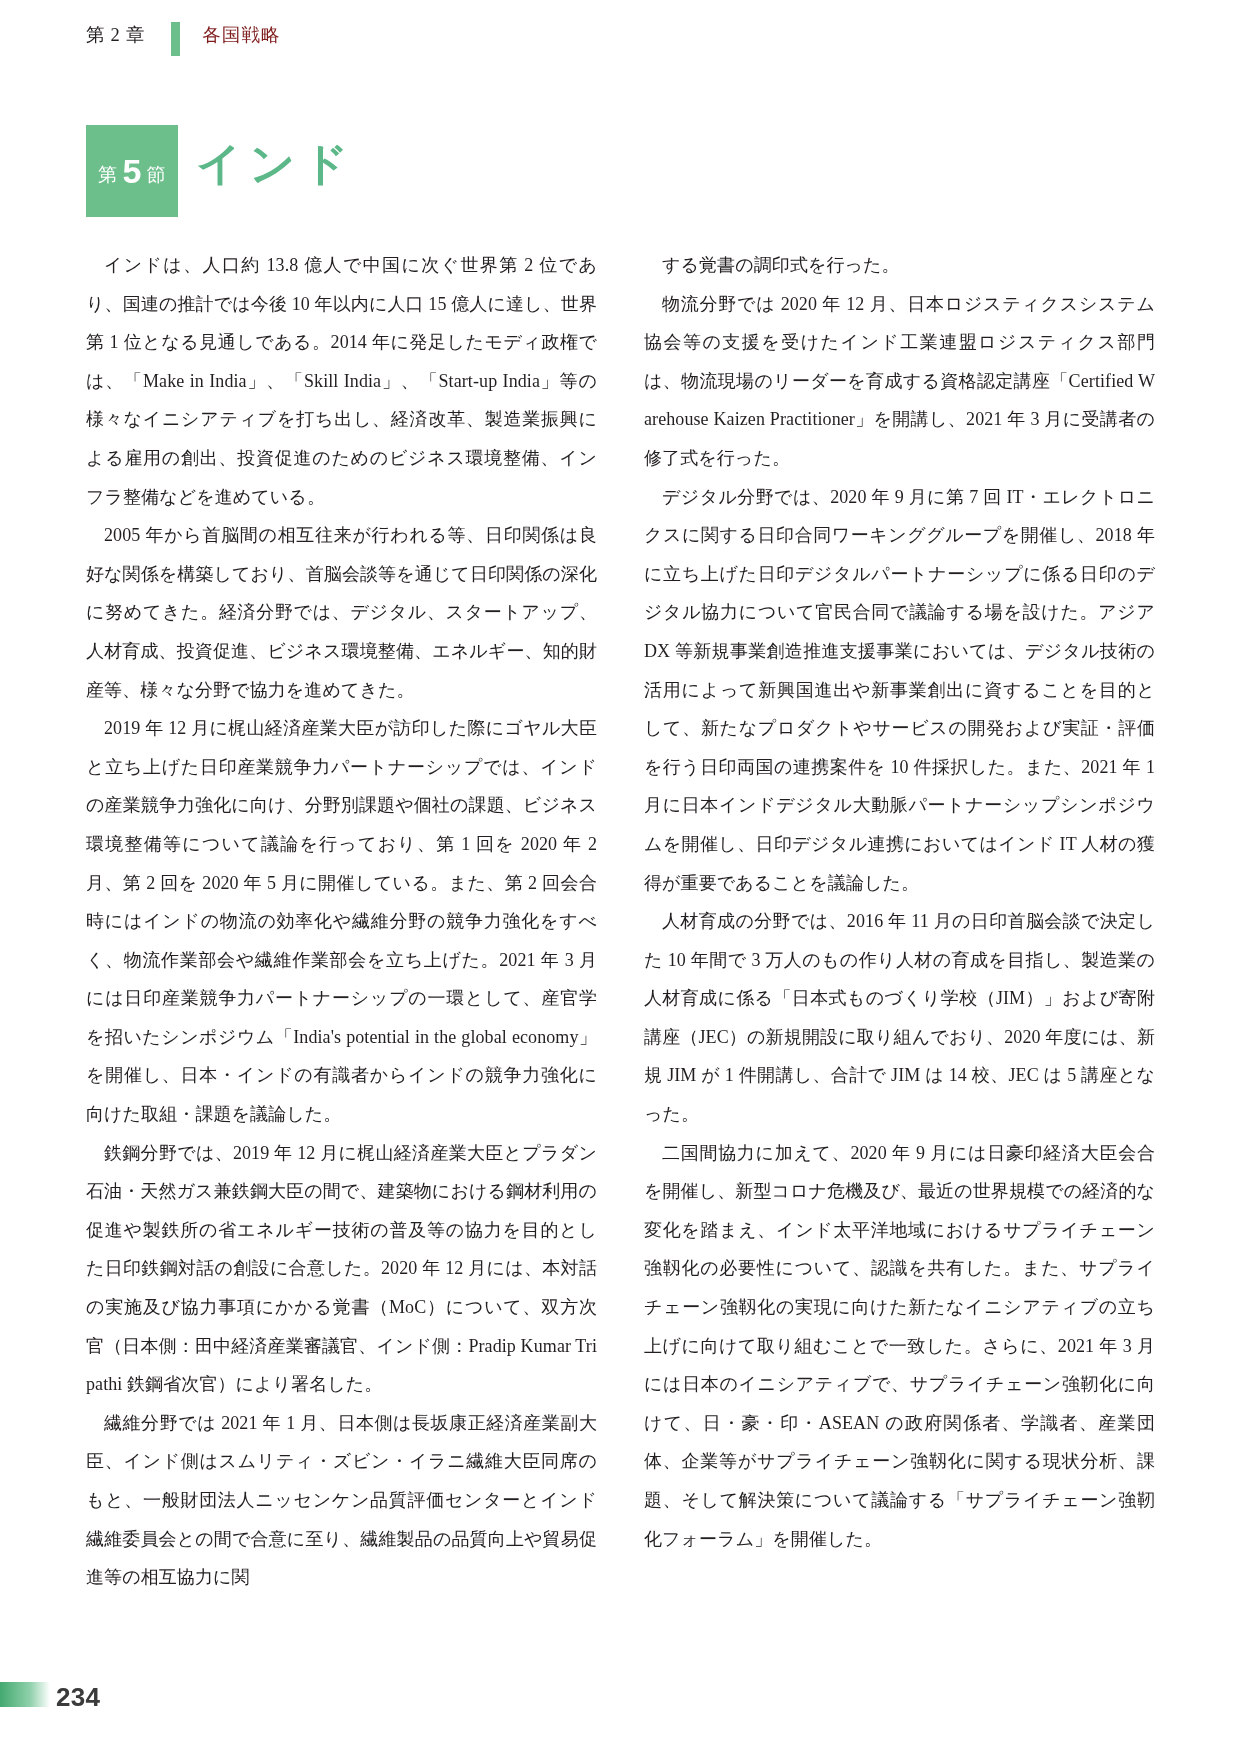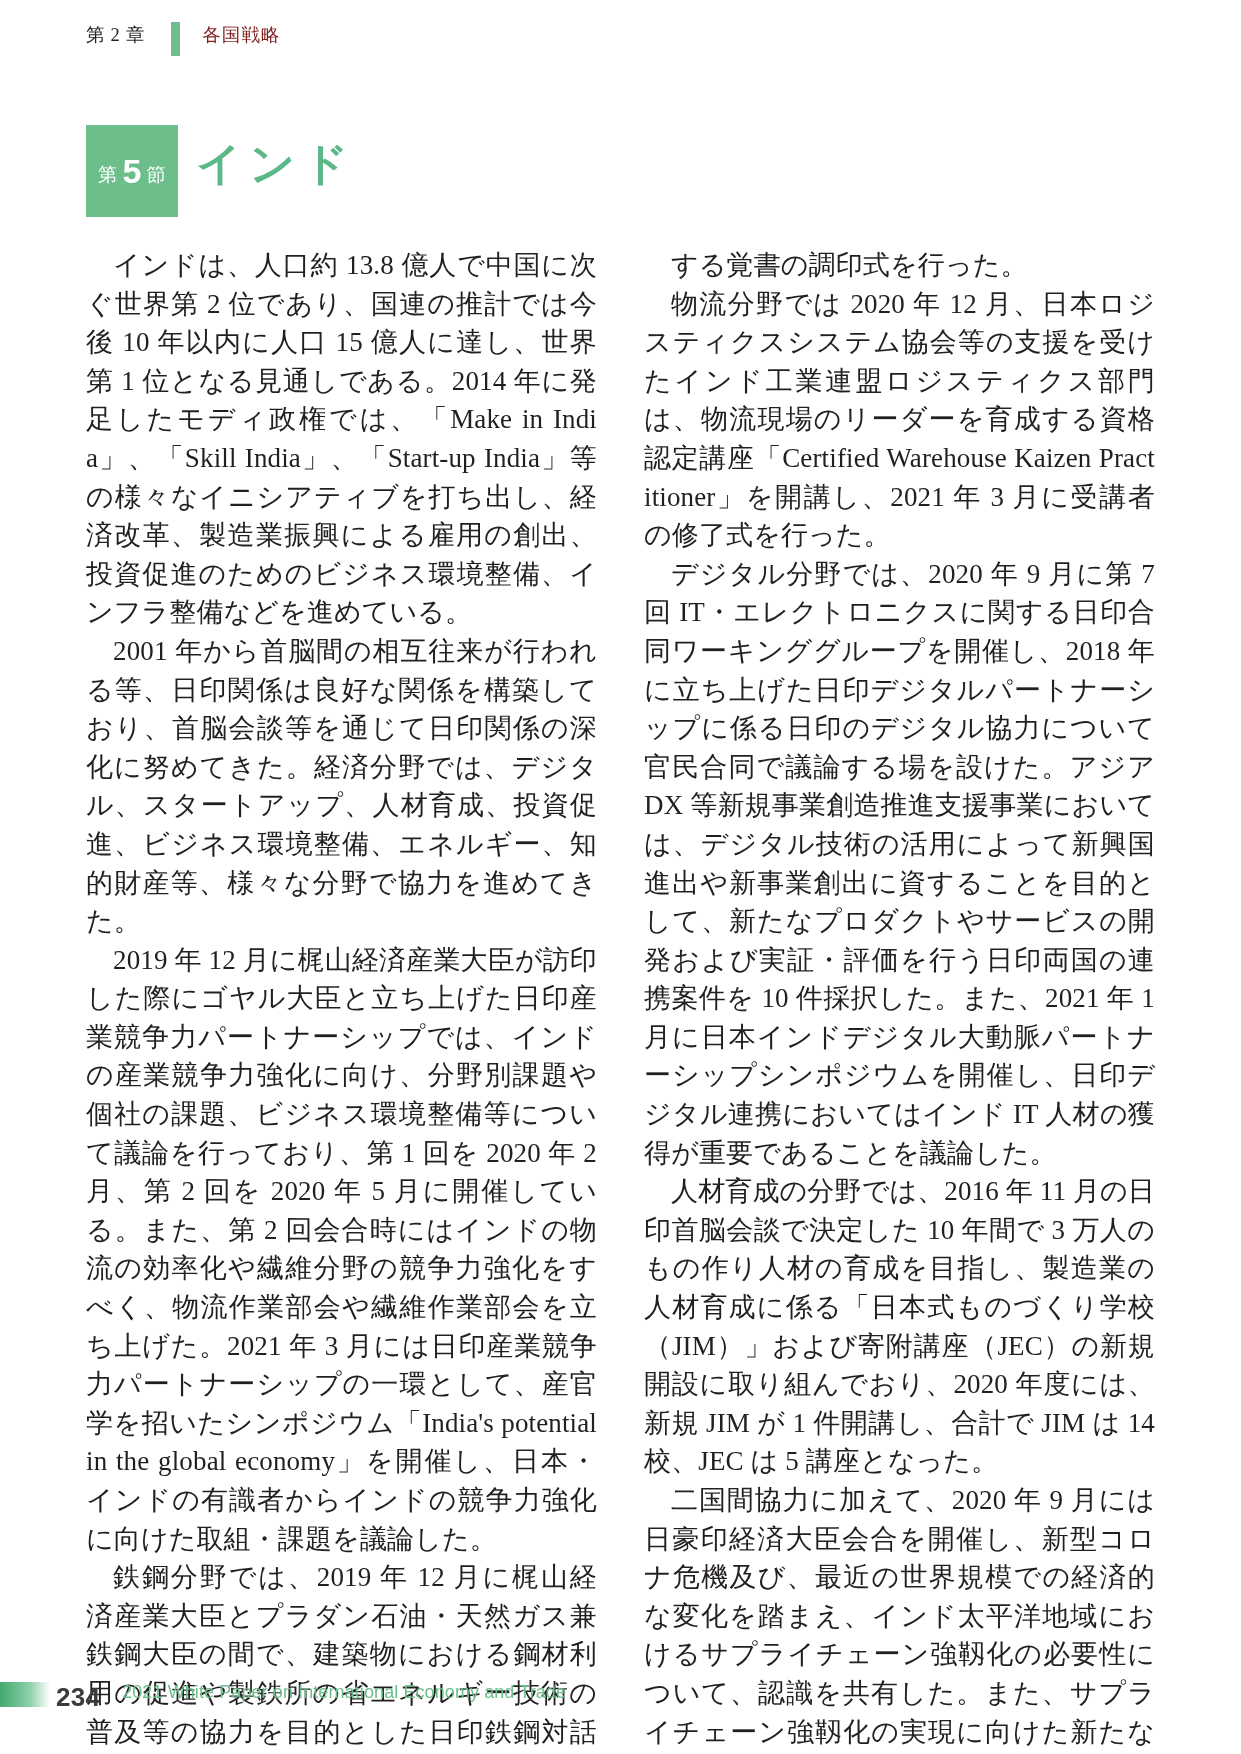--- a/index.html
+++ b/index.html
@@ -91,21 +91,21 @@
     left: 86px;
     width: 1069px;
     display: flex;
     gap: 47px;
   }
   .col {
     width: 511px;
   }
   .col p {
     margin: 0;
-    font-size: 27px;
+    font-size: 18px;
     line-height: 38.6px;
     letter-spacing: 0.005em;
     text-align: justify;
     text-justify: inter-character;
     text-indent: 1em;
     word-break: break-all;
     overflow-wrap: break-word;
     hyphens: none;
   }
 
@@ -153,31 +153,30 @@
     <span class="b-pre">第</span>
     <span class="b-num">5</span>
     <span class="b-post">節</span>
   </div>
   <h1 class="section-title">インド</h1>
 </div>
 
 <div class="body-area">
   <div class="col">
     <p>インドは、人口約 13.8 億人で中国に次ぐ世界第 2 位であり、国連の推計では今後 10 年以内に人口 15 億人に達し、世界第 1 位となる見通しである。2014 年に発足したモディ政権では、「Make in India」、「Skill India」、「Start-up India」等の様々なイニシアティブを打ち出し、経済改革、製造業振興による雇用の創出、投資促進のためのビジネス環境整備、インフラ整備などを進めている。</p>
-    <p>2001 年から首脳間の相互往来が行われる等、日印関係は良好な関係を構築しており、首脳会談等を通じて日印関係の深化に努めてきた。経済分野では、デジタル、スタートアップ、人材育成、投資促進、ビジネス環境整備、エネルギー、知的財産等、様々な分野で協力を進めてきた。</p>
+    <p>2005 年から首脳間の相互往来が行われる等、日印関係は良好な関係を構築しており、首脳会談等を通じて日印関係の深化に努めてきた。経済分野では、デジタル、スタートアップ、人材育成、投資促進、ビジネス環境整備、エネルギー、知的財産等、様々な分野で協力を進めてきた。</p>
     <p>2019 年 12 月に梶山経済産業大臣が訪印した際にゴヤル大臣と立ち上げた日印産業競争力パートナーシップでは、インドの産業競争力強化に向け、分野別課題や個社の課題、ビジネス環境整備等について議論を行っており、第 1 回を 2020 年 2 月、第 2 回を 2020 年 5 月に開催している。また、第 2 回会合時にはインドの物流の効率化や繊維分野の競争力強化をすべく、物流作業部会や繊維作業部会を立ち上げた。2021 年 3 月には日印産業競争力パートナーシップの一環として、産官学を招いたシンポジウム「India's potential in the global economy」を開催し、日本・インドの有識者からインドの競争力強化に向けた取組・課題を議論した。</p>
     <p>鉄鋼分野では、2019 年 12 月に梶山経済産業大臣とプラダン石油・天然ガス兼鉄鋼大臣の間で、建築物における鋼材利用の促進や製鉄所の省エネルギー技術の普及等の協力を目的とした日印鉄鋼対話の創設に合意した。2020 年 12 月には、本対話の実施及び協力事項にかかる覚書（MoC）について、双方次官（日本側：田中経済産業審議官、インド側：Pradip Kumar Tripathi 鉄鋼省次官）により署名した。</p>
     <p>繊維分野では 2021 年 1 月、日本側は長坂康正経済産業副大臣、インド側はスムリティ・ズビン・イラニ繊維大臣同席のもと、一般財団法人ニッセンケン品質評価センターとインド繊維委員会との間で合意に至り、繊維製品の品質向上や貿易促進等の相互協力に関</p>
   </div>
   <div class="col">
     <p>する覚書の調印式を行った。</p>
     <p>物流分野では 2020 年 12 月、日本ロジスティクスシステム協会等の支援を受けたインド工業連盟ロジスティクス部門は、物流現場のリーダーを育成する資格認定講座「Certified Warehouse Kaizen Practitioner」を開講し、2021 年 3 月に受講者の修了式を行った。</p>
     <p>デジタル分野では、2020 年 9 月に第 7 回 IT・エレクトロニクスに関する日印合同ワーキンググループを開催し、2018 年に立ち上げた日印デジタルパートナーシップに係る日印のデジタル協力について官民合同で議論する場を設けた。アジア DX 等新規事業創造推進支援事業においては、デジタル技術の活用によって新興国進出や新事業創出に資することを目的として、新たなプロダクトやサービスの開発および実証・評価を行う日印両国の連携案件を 10 件採択した。また、2021 年 1 月に日本インドデジタル大動脈パートナーシップシンポジウムを開催し、日印デジタル連携においてはインド IT 人材の獲得が重要であることを議論した。</p>
     <p>人材育成の分野では、2016 年 11 月の日印首脳会談で決定した 10 年間で 3 万人のもの作り人材の育成を目指し、製造業の人材育成に係る「日本式ものづくり学校（JIM）」および寄附講座（JEC）の新規開設に取り組んでおり、2020 年度には、新規 JIM が 1 件開講し、合計で JIM は 14 校、JEC は 5 講座となった。</p>
     <p>二国間協力に加えて、2020 年 9 月には日豪印経済大臣会合を開催し、新型コロナ危機及び、最近の世界規模での経済的な変化を踏まえ、インド太平洋地域におけるサプライチェーン強靱化の必要性について、認識を共有した。また、サプライチェーン強靱化の実現に向けた新たなイニシアティブの立ち上げに向けて取り組むことで一致した。さらに、2021 年 3 月には日本のイニシアティブで、サプライチェーン強靭化に向けて、日・豪・印・ASEAN の政府関係者、学識者、産業団体、企業等がサプライチェーン強靱化に関する現状分析、課題、そして解決策について議論する「サプライチェーン強靭化フォーラム」を開催した。</p>
   </div>
 </div>
 
 <div class="footer">
   <span class="footer-bar"></span>
   <span class="footer-page">234</span>
-  <span class="footer-text">2021 White Paper on International Economy and Trade</span>
 </div>
 
 </body></html>

